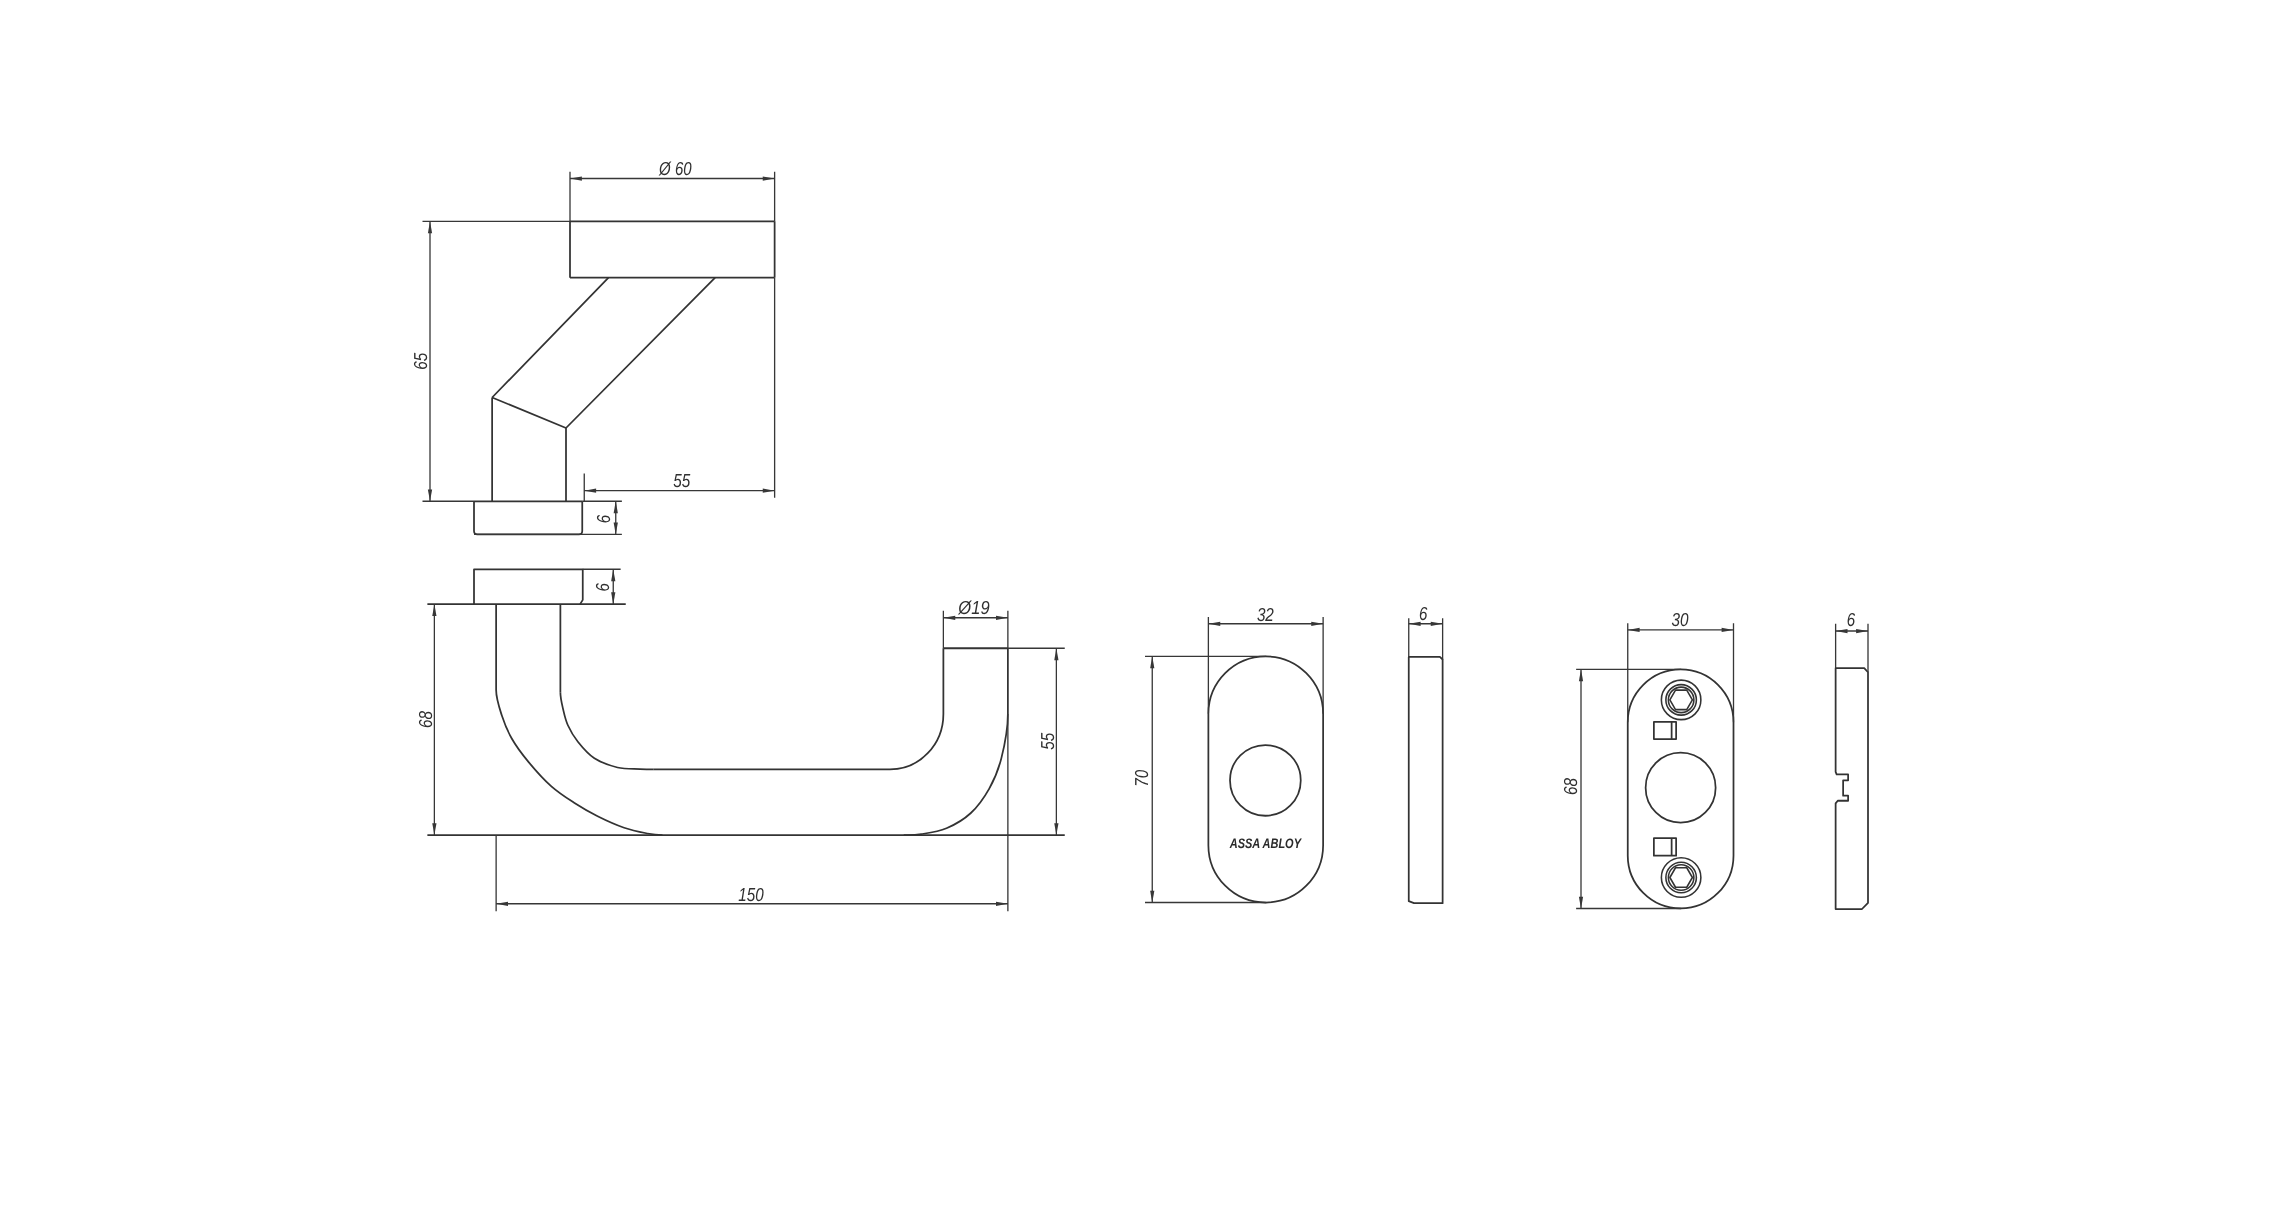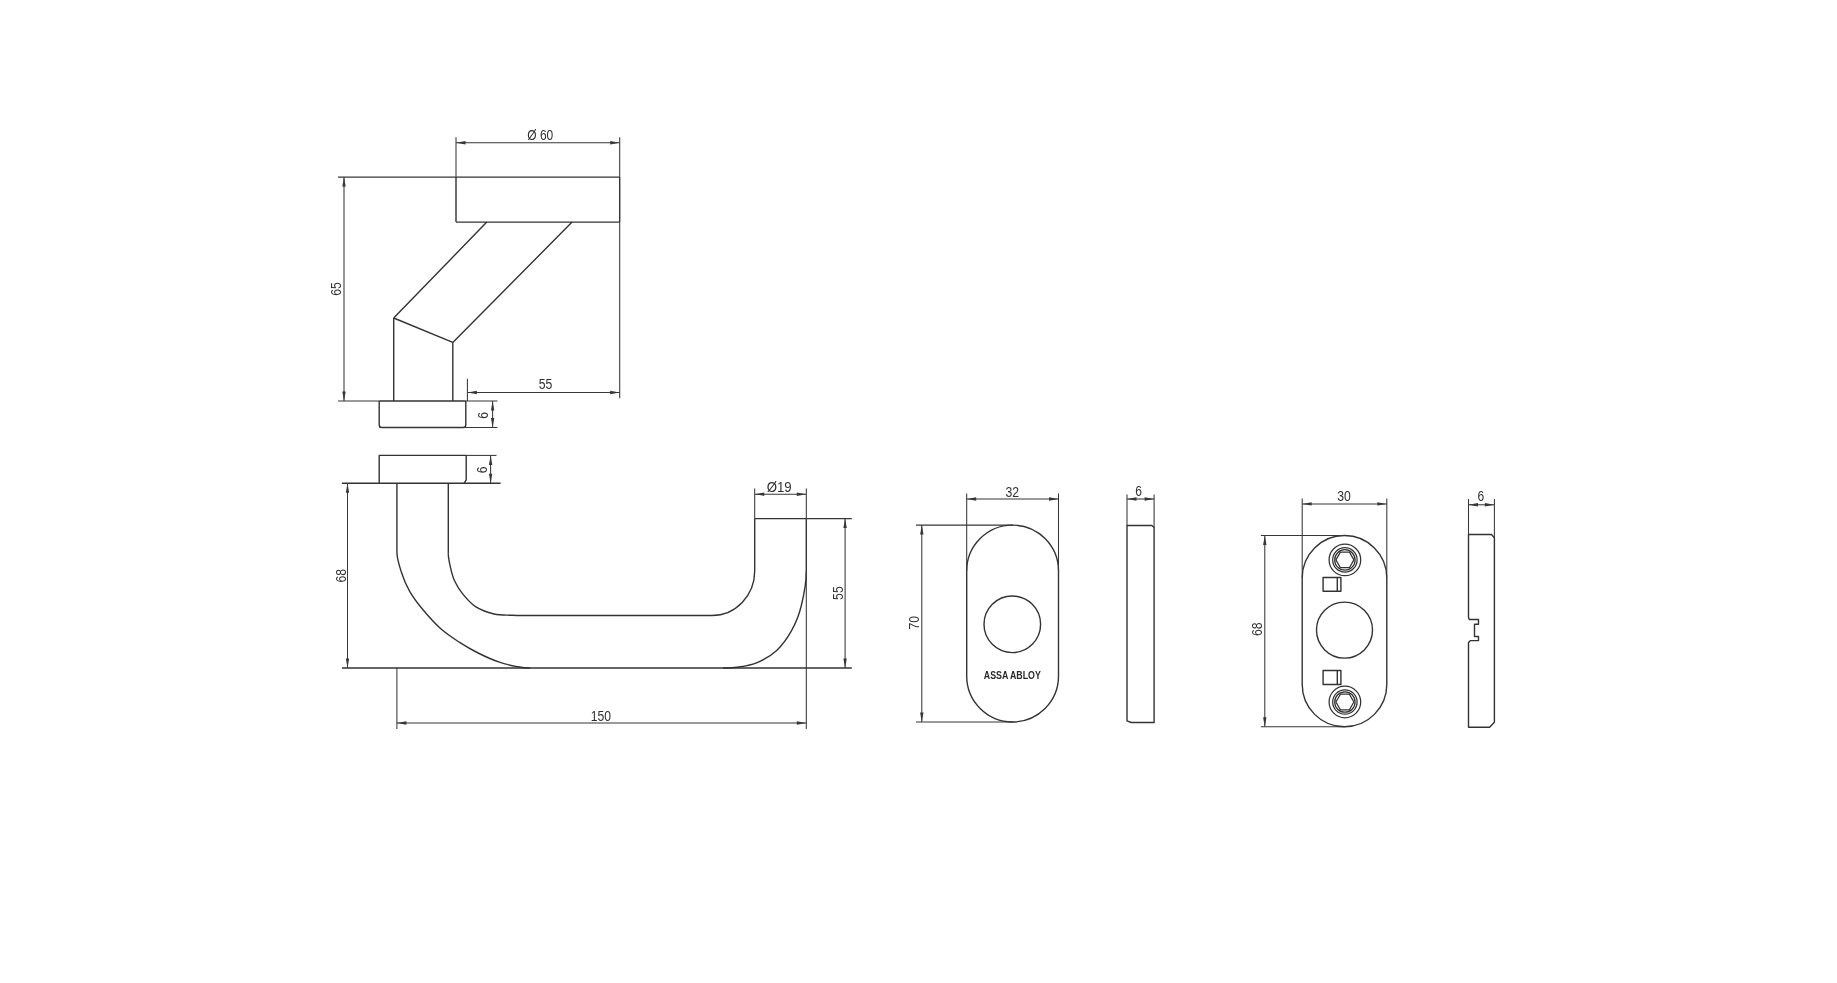--- a/index.html
+++ b/index.html
@@ -7,21 +7,21 @@
 text{font-family:"Liberation Sans",sans-serif;fill:#303030;}
 .d{stroke:#373737;stroke-width:1.05;fill:none;stroke-linecap:butt;}
 .o{stroke:#333333;stroke-width:1.4;fill:none;stroke-linecap:butt;stroke-linejoin:round;}
 .s{stroke:#333333;stroke-width:1.25;fill:none;stroke-linejoin:round;}
 .a{fill:#373737;stroke:none;}
 .t{font-size:15px;}
 .logo{font-size:11px;font-weight:bold;fill:#2a2a2a;}
 </style>
 </head>
 <body>
-<div style="transform:translateZ(0);width:1837px;height:983px;">
+<div style="transform:translateZ(0);width:1837px;height:983px;font-style:italic;">
 <svg style="will-change:transform;" width="1837" height="983" viewBox="0 0 1837 983">
 <rect x="0" y="0" width="1837" height="983" fill="#ffffff"></rect>
 
 <g>
 
   <path class="o" d="M456,177.1 H619.7 M456,222.1 H619.7 M456,177.1 V222.1"></path>
   <path class="o" d="M619.7,177.1 V222.1"></path>
 
   <path class="o" d="M486.8,222.1 L393.7,318 M572.1,222.1 L452.8,342.4 M393.7,318 L452.8,342.4"></path>
 

